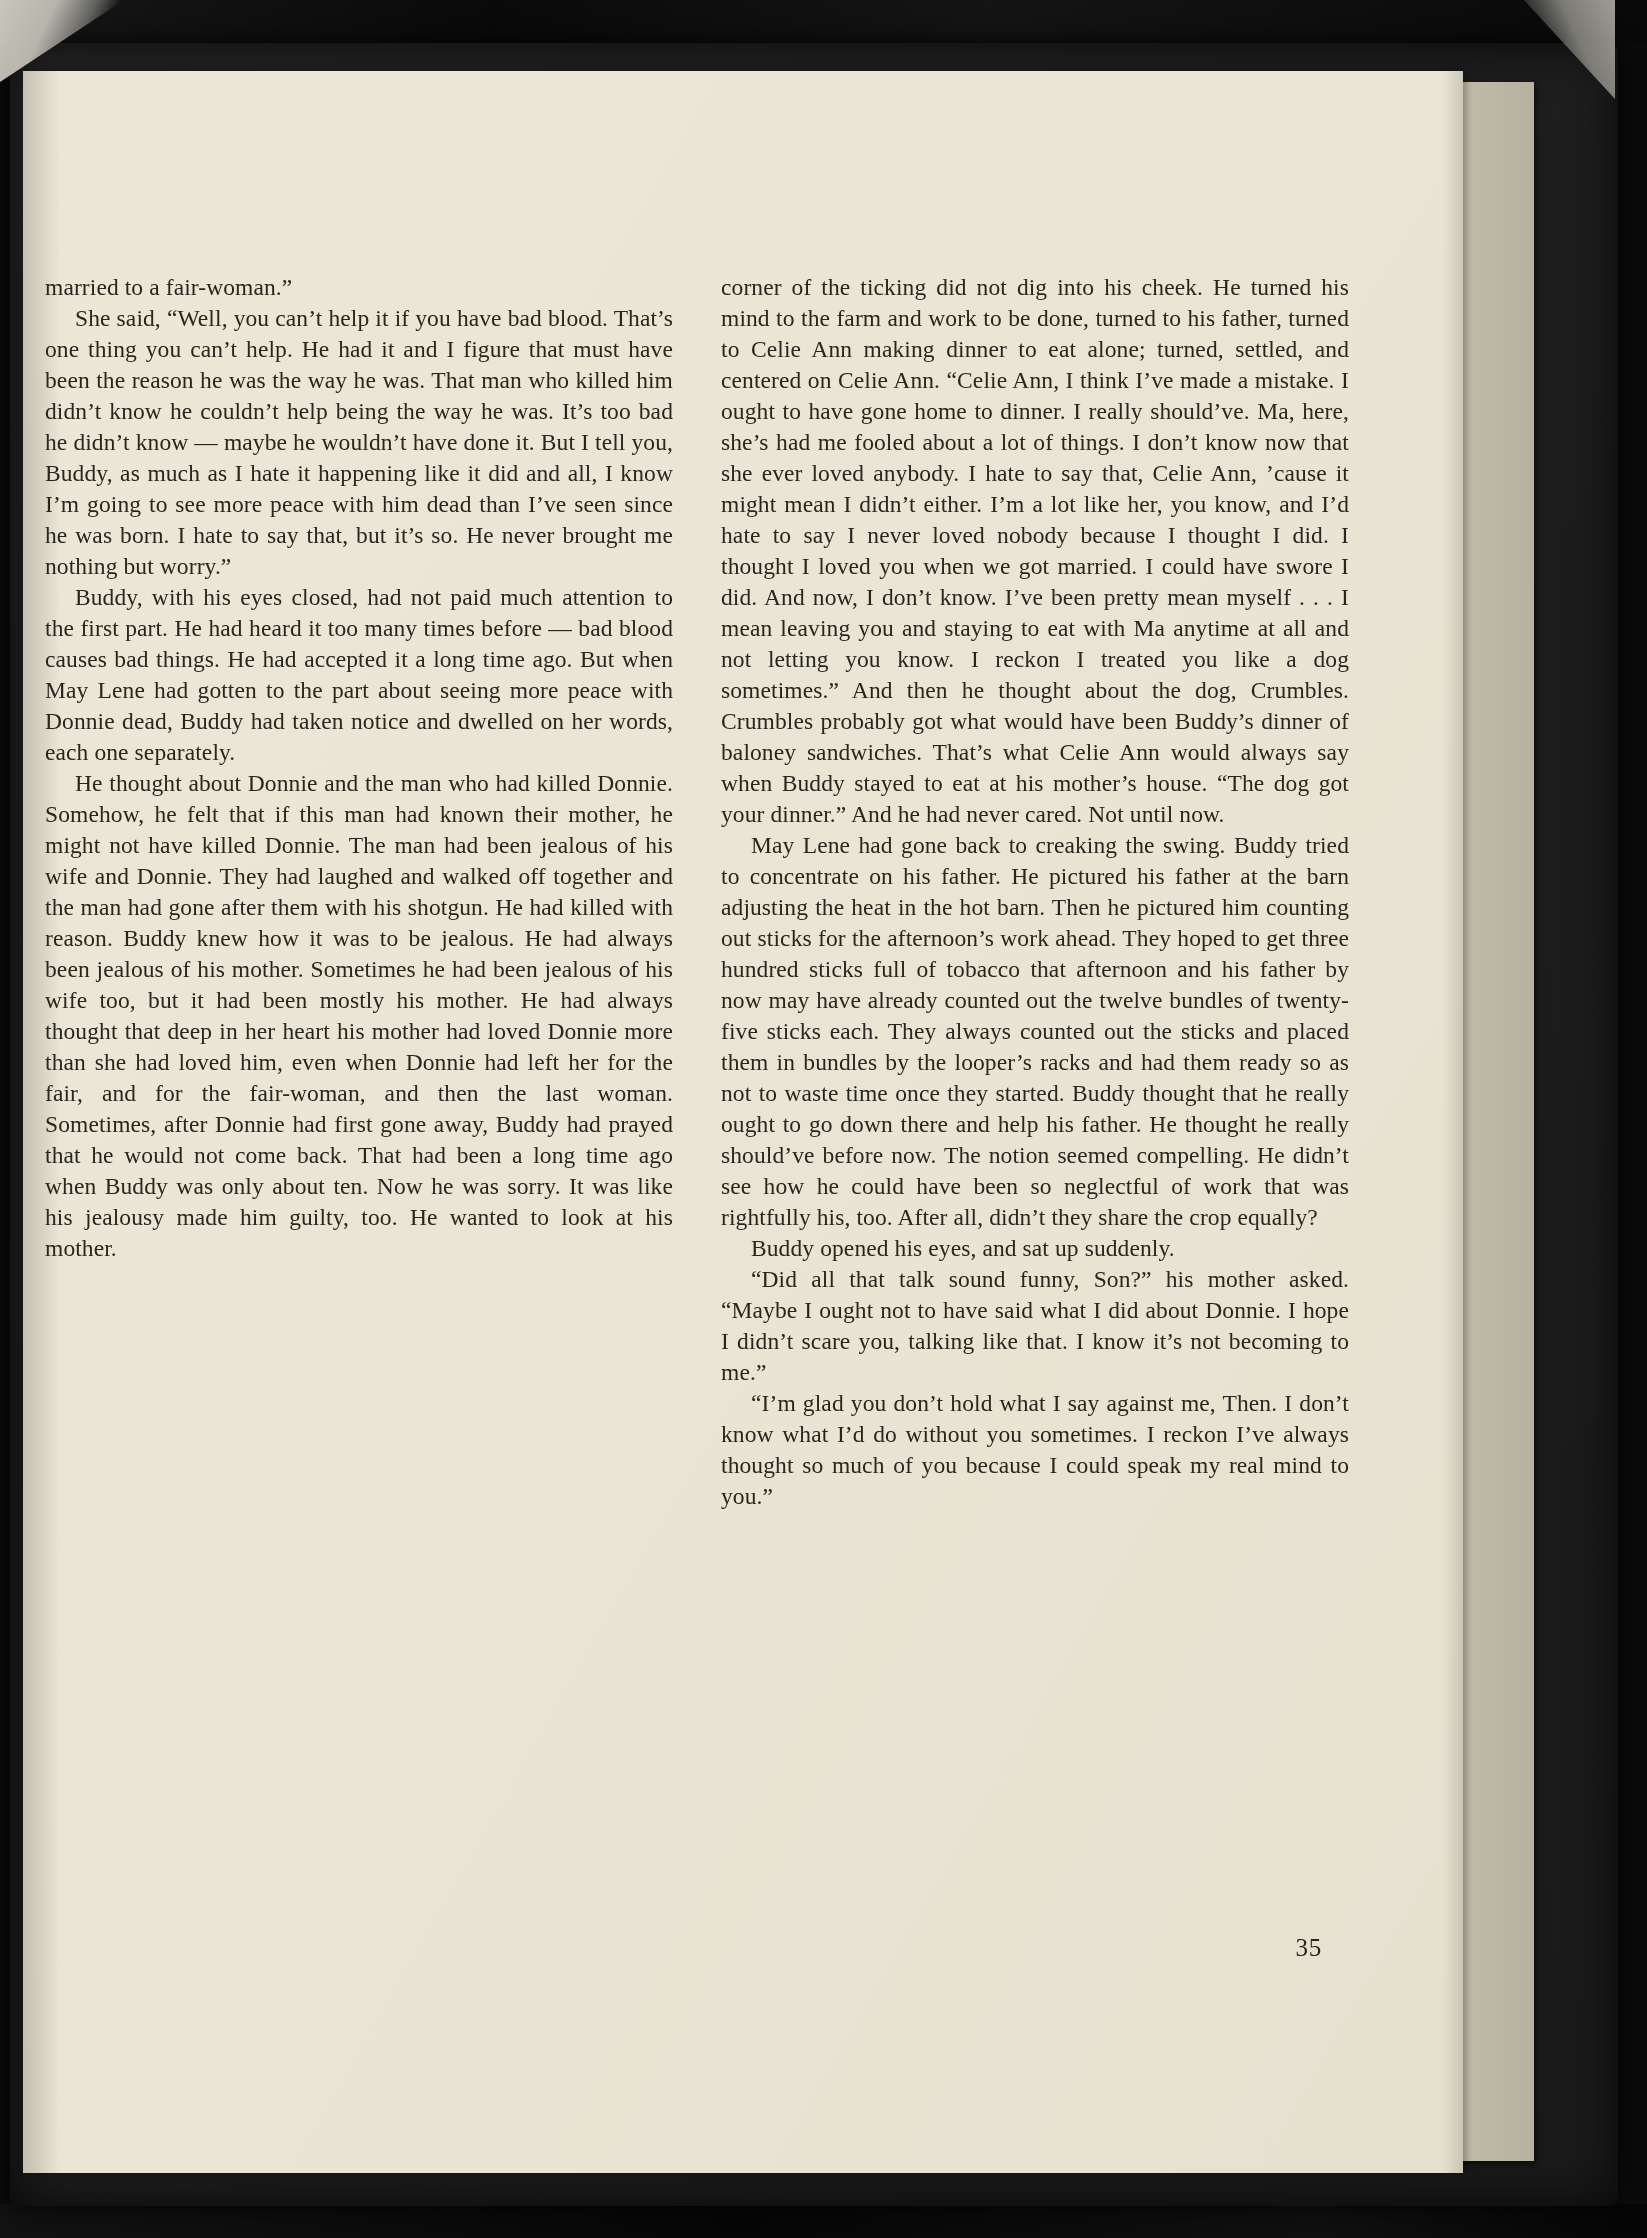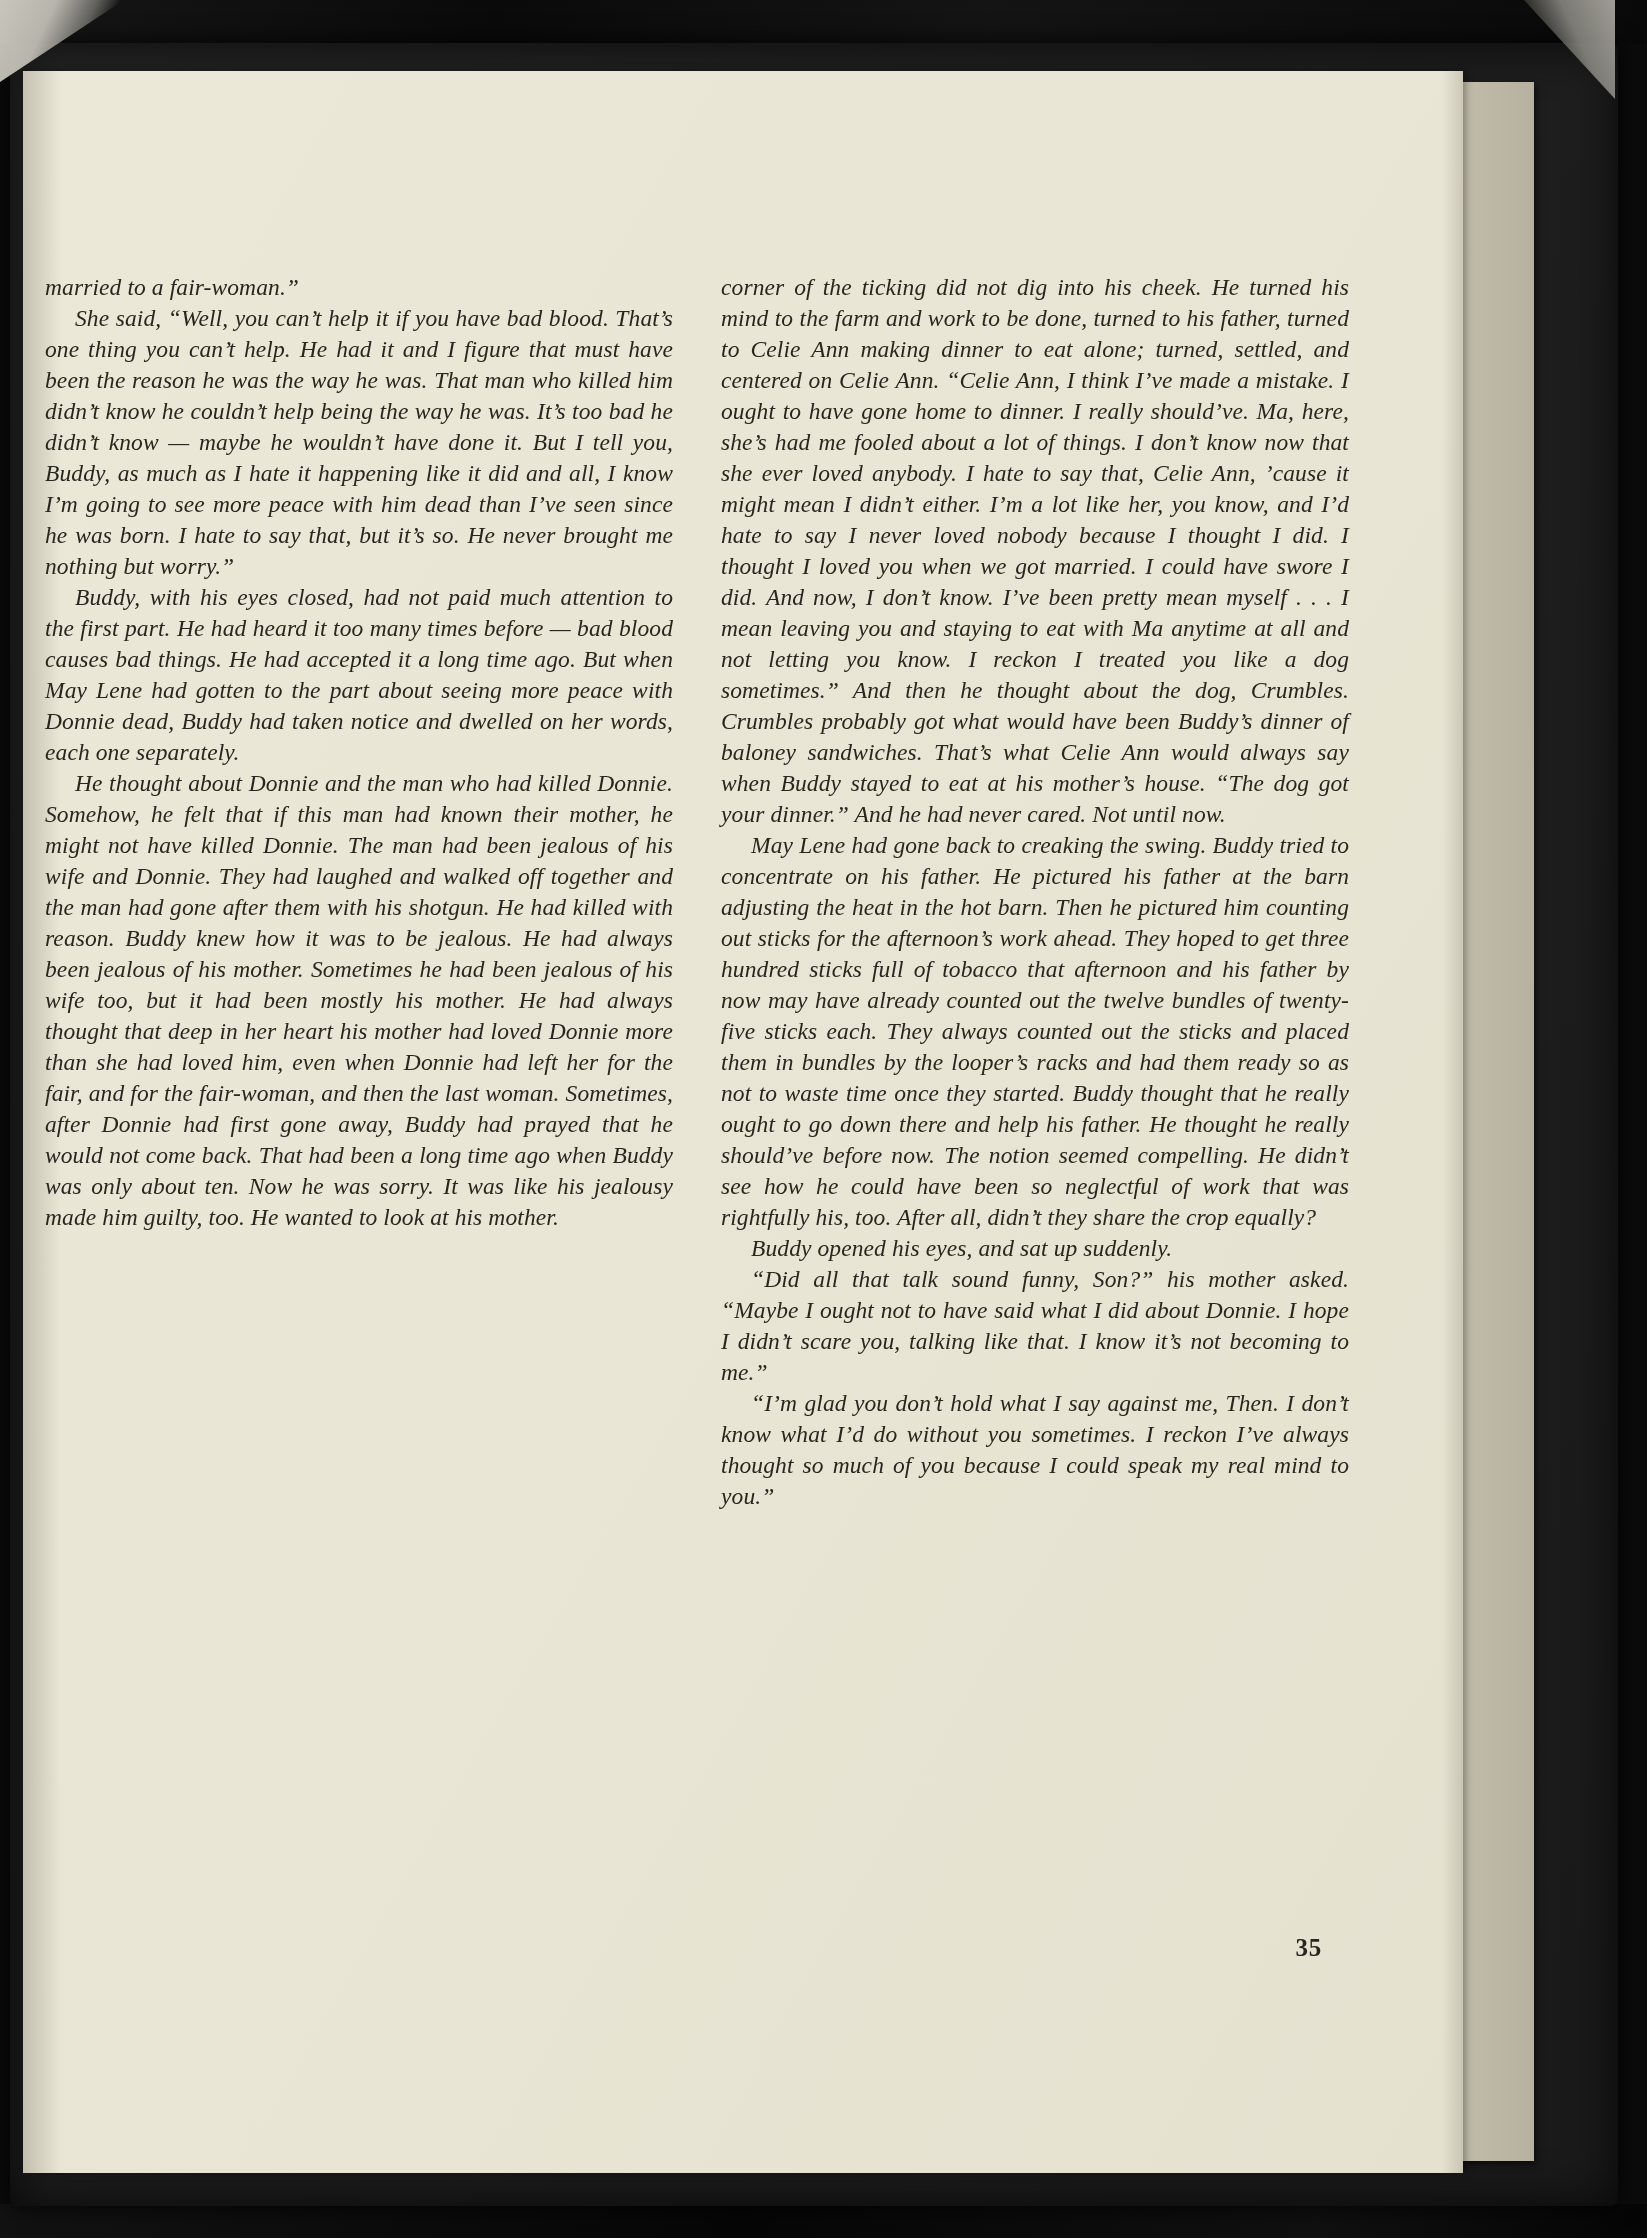--- a/index.html
+++ b/index.html
@@ -101,36 +101,35 @@
   .column {
     width: 628px;
     color: #28261f;
     font-size: 23.5px;
     line-height: 31px;
     text-align: justify;
     letter-spacing: 0.1px;
   }
   .para {
     margin: 0;
-    font-style: italic;
   }
   .para.indent {
     text-indent: 30px;
   }
   .page-number {
     position: absolute;
     left: 22px;
     top: 1863px;
     width: 1305px;
     text-align: right;
     padding-right: 28px;
     box-sizing: border-box;
     color: #28261f;
     font-size: 25px;
-    font-weight: bold;
+    font-weight: normal;
     letter-spacing: 0.8px;
   }
   
   .backdrop-band-top {
     position: absolute;
     left: 0; top: 0;
     width: 100%; height: 44px;
     background: linear-gradient(to right, #161616 0%, #0a0a0a 30%, #141414 60%, #090909 100%);
   }
   .backdrop-band-bottom {

